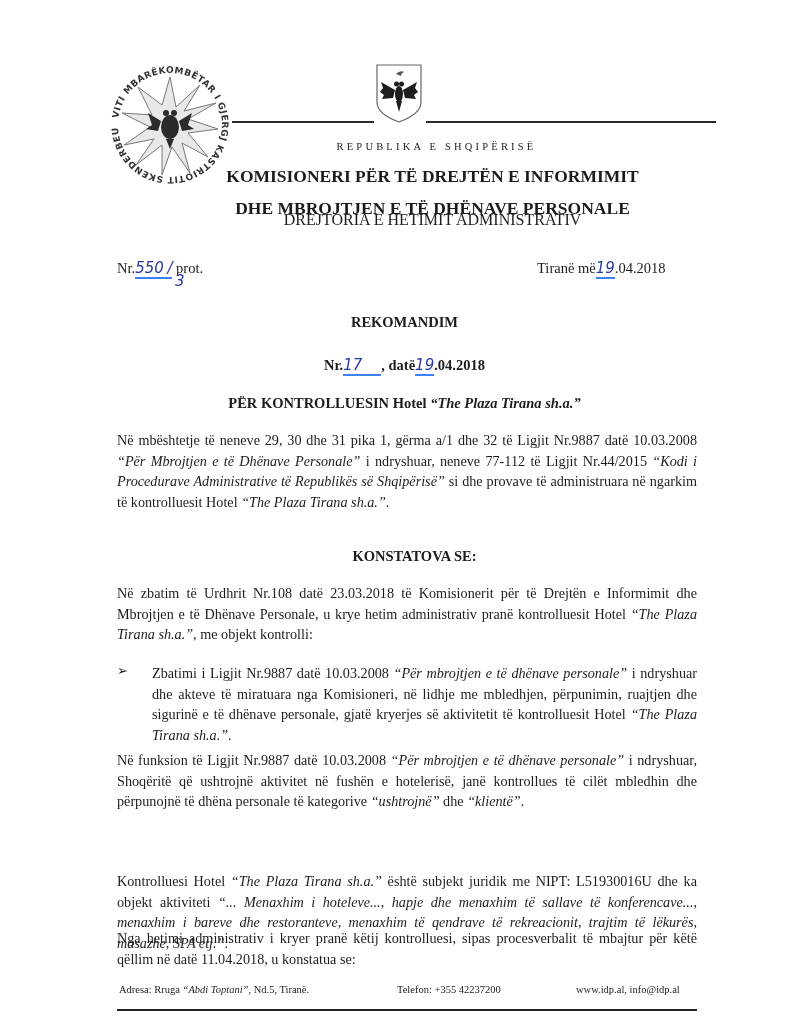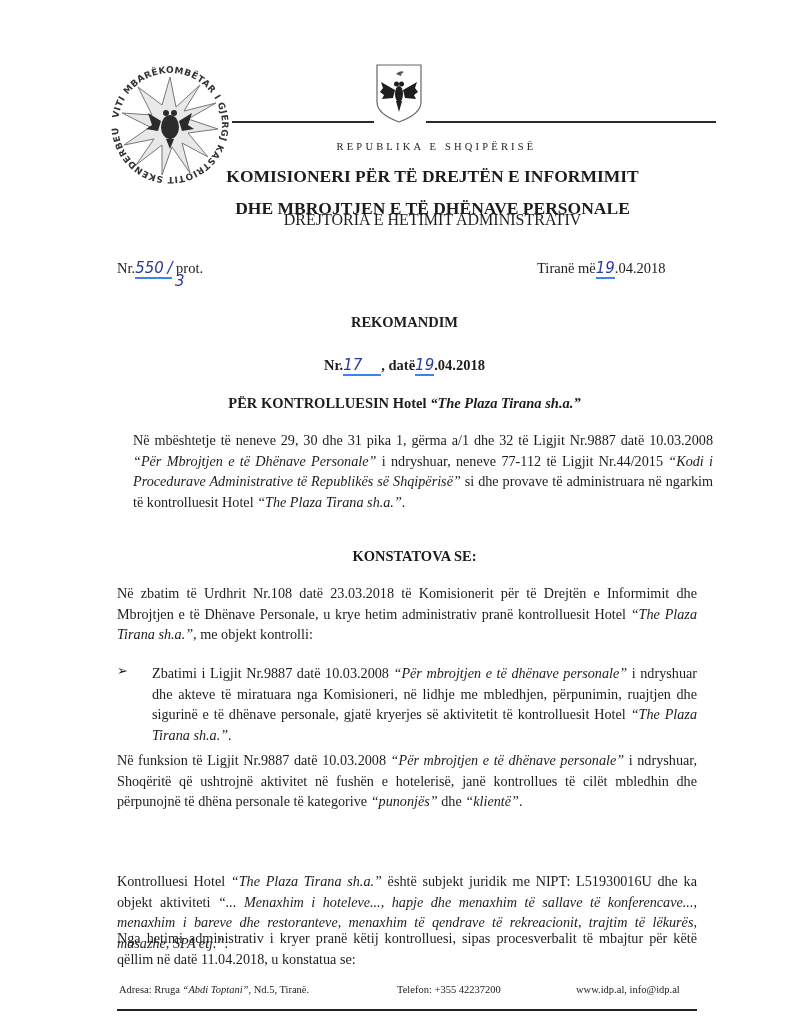--- a/index.html
+++ b/index.html
@@ -21,21 +21,21 @@
   .dept { left:0; width:809px; top:211px; text-align:center; font-size:16px; }
   .ref { left:117px; top:259px; font-size:14.5px; }
   .hand { color:#2b3a9e; font-family:"DejaVu Sans", sans-serif; font-style:italic; font-size:15px; }
   .under { border-bottom:2px solid #3b82f6; display:inline-block; }
   .slash-3 { left:175px; top:272px; font-size:15px; }
   .place-date { left:537px; top:259px; font-size:14.5px; }
   .title { left:0; width:809px; top:314px; text-align:center; font-weight:bold; font-size:14.5px; }
   .number-line { left:0; width:809px; top:356px; text-align:center; font-weight:bold; font-size:14.5px; }
   .subject { left:0; width:809px; top:395px; text-align:center; font-weight:bold; font-size:14.5px; }
   .para { left:117px; width:580px; font-size:14.2px; line-height:20.5px; text-align:justify; }
-  .p1 { top:430px;margin-left:16px; }
+  .p1 { top:430px; }
   .konstatova { left:10px; width:809px; top:548px; text-align:center; font-weight:bold; font-size:14.5px; }
   .p2 { top:583px; }
   .bullet { left:117px; top:663px; font-size:13px; }
   .p3 { left:152px; width:545px; top:663px; }
   .p4 { top:750px; }
   .p5 { top:871px; }
   .p6 { top:928px; }
   i { font-style:italic; }
   .footer-line { left:117px; top:1009px; width:580px; height:2px; background:#222; }
   .footer { top:984px; font-size:10.5px; }
@@ -115,21 +115,21 @@
 <div class="abs para p2">
   <span>Në zbatim të Urdhrit Nr.108 datë 23.03.2018 të Komisionerit për të Drejtën e Informimit dhe Mbrojtjen e të Dhënave Personale, u kryе hetim administrativ pranë kontrolluesit Hotel </span><i>“The Plaza Tirana sh.a.”</i><span>, me objekt kontrolli:</span>
 </div>
 
 <div class="abs bullet">➢</div>
 <div class="abs para p3">
   <span>Zbatimi i Ligjit Nr.9887 datë 10.03.2008 </span><i>“Për mbrojtjen e të dhënave personale”</i><span> i ndryshuar dhe akteve të miratuara nga Komisioneri, në lidhje me mbledhjen, përpunimin, ruajtjen dhe sigurinë e të dhënave personale, gjatë kryerjes së aktivitetit të kontrolluesit Hotel </span><i>“The Plaza Tirana sh.a.”</i><span>.</span>
 </div>
 
 <div class="abs para p4">
-  <span>Në funksion të Ligjit Nr.9887 datë 10.03.2008 </span><i>“Për mbrojtjen e të dhënave personale”</i><span> i ndryshuar, Shoqëritë që ushtrojnë aktivitet në fushën e hotelerisë, janë kontrollues të cilët mbledhin dhe përpunojnë të dhëna personale të kategorive </span><i>“punonjës”</i><span> dhe </span><i>“klientë”</i><span>.</span>
+  <span>Në funksion të Ligjit Nr.9887 datë 10.03.2008 </span><i>“Për mbrojtjen e të dhënave personale”</i><span> i ndryshuar, Shoqëritë që ushtrojnë aktivitet në fushën e hotelerisë, janë kontrollues të cilët mbledhin dhe përpunojnë të dhëna personale të kategorive </span><i>“ushtrojnë”</i><span> dhe </span><i>“klientë”</i><span>.</span>
 </div>
 
 <div class="abs para p5">
   <span>Kontrolluesi Hotel </span><i>“The Plaza Tirana sh.a.”</i><span> është subjekt juridik me NIPT: L51930016U dhe ka objekt aktiviteti </span><i>“... Menaxhim i hoteleve..., hapje dhe menaxhim të sallave të konferencave..., menaxhim i bareve dhe restoranteve, menaxhim të qendrave të rekreacionit, trajtim të lëkurës, masazhe, SPA etj.”</i><span>.</span>
 </div>
 
 <div class="abs para p6">Nga hetimi administrativ i kryer pranë këtij kontrolluesi, sipas procesverbalit të mbajtur për këtë qëllim në datë 11.04.2018, u konstatua se:</div>
 
 <div class="abs footer-line"></div>
 <div class="abs footer f1">

